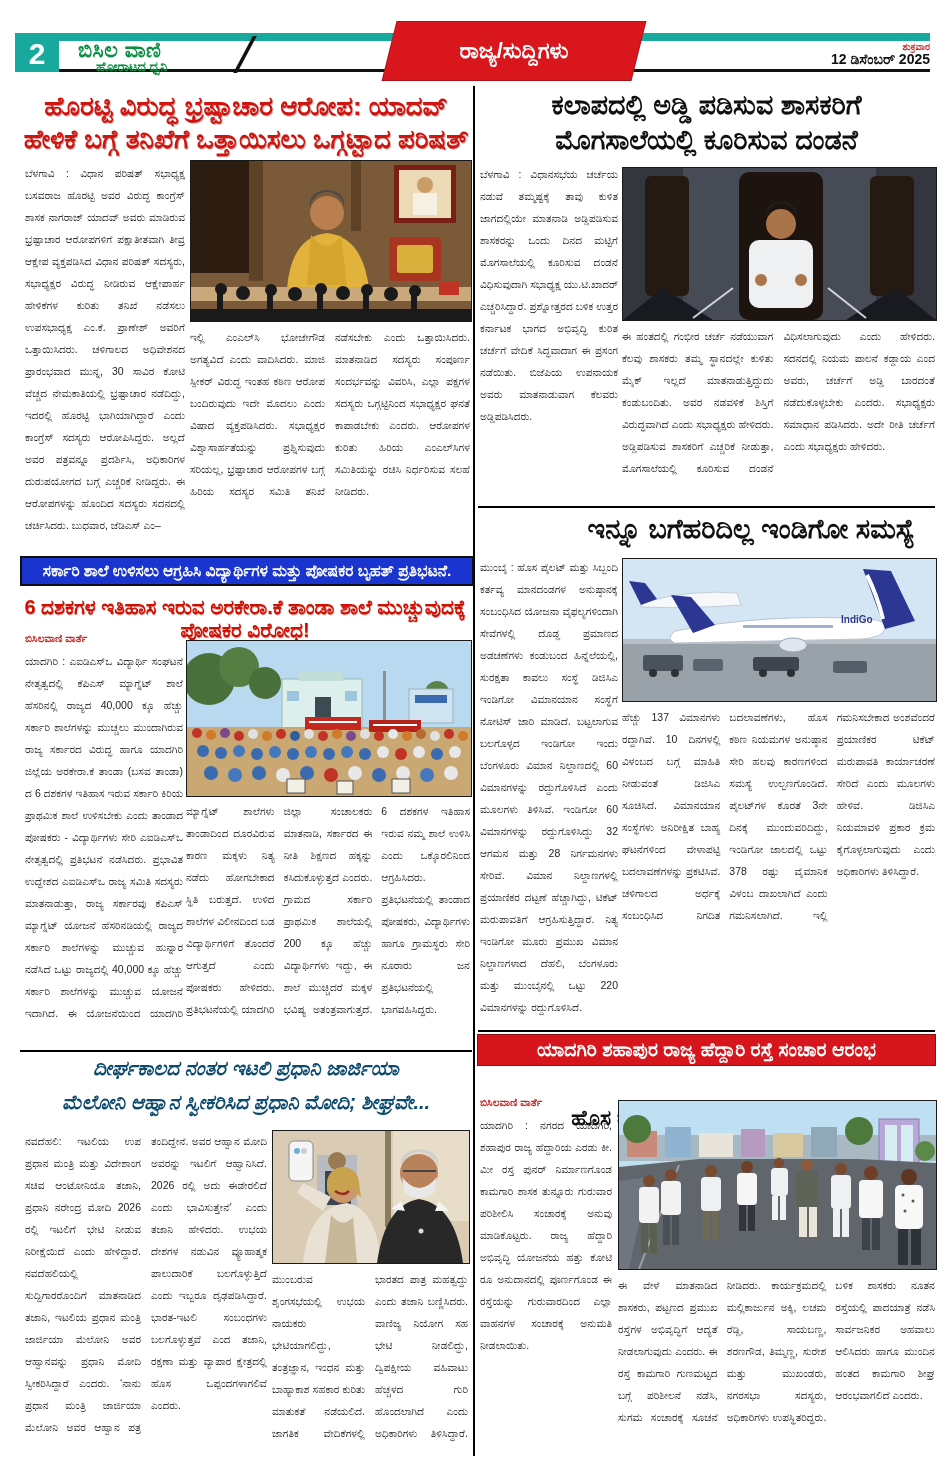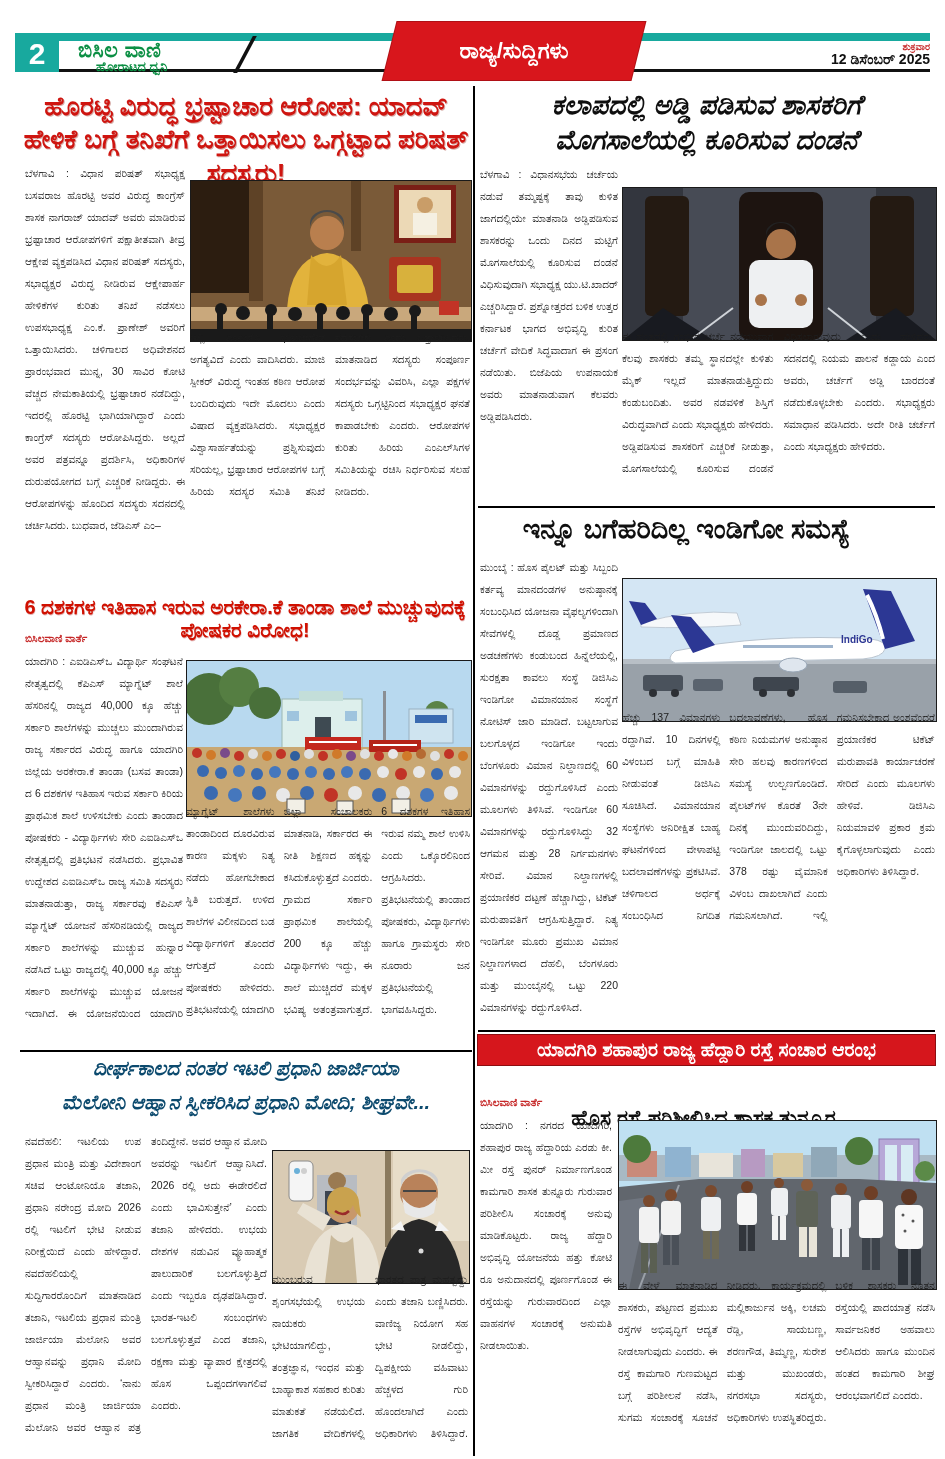--- a/index.html
+++ b/index.html
@@ -25,21 +25,21 @@
   .hl-modi{color:#0c4a6e;font-size:20px;font-style:italic;}
   .banner-blue{background:#1a35cf;border:2px solid #101010;color:#fff;font-weight:bold;font-size:15.5px;text-align:center;padding:4px 2px;}
   .sub-red{color:#d01000;font-weight:bold;font-size:20px;text-align:center;text-shadow:.5px .5px 0 rgba(160,0,0,.3);}
   .banner-red{background:#d6161c;color:#fff;font-weight:bold;font-size:19px;text-align:center;padding:4px 0;box-shadow:0 0 0 1px #8d0d10;}
   .sub-black{color:#0f0f0f;font-weight:bold;font-size:21px;text-align:center;}
   .byline{color:#c62828;font-weight:bold;font-size:10.5px;}
   
   .bodytxt{font-size:10.5px;line-height:22px;text-align:justify;color:#1d1d1d;overflow:hidden;word-break:break-word;}
   .cols2{column-count:2;column-gap:10px;}
   .cols3{column-count:3;column-gap:9px;}
-  .photo{border:1.5px solid #1a1a1a;overflow:hidden;background:#5eead4;margin-top:20px;}
+  .photo{border:1.5px solid #1a1a1a;overflow:hidden;background:#5eead4;}
   .photo svg{display:block;}
   .vrule{background:#000;}
   .hrule{background:#000;}
 </style>
 </head>
 <body>
 
 <div class="page">
 
   <div class="abs teal-band" style="left:15px;top:33px;width:915px;height:8px;"></div>
@@ -93,21 +93,21 @@
         <rect x="126" y="132" width="6" height="26"></rect>
           <rect x="172" y="132" width="6" height="26"></rect>
         <rect x="220" y="132" width="6" height="26"></rect>
           <rect x="0" y="148" width="280" height="12"></rect>
       </g>
       <rect x="248" y="120" width="20" height="14" fill="#c23326"></rect>
     </svg>
   </div>
   <div class="abs bodytxt cols2" style="left:190px;top:326px;width:280px;height:220px;">ಇಲ್ಲಿ ಎಂಎಲ್‌ಸಿ ಭೋಜೇಗೌಡ ಅಗತ್ಯವಿದೆ ಎಂದು ವಾದಿಸಿದರು. ಮಾಜಿ ಸ್ಪೀಕರ್ ವಿರುದ್ಧ ಇಂತಹ ಕಠಿಣ ಆರೋಪ ಬಂದಿರುವುದು ಇದೇ ಮೊದಲು ಎಂದು ವಿಷಾದ ವ್ಯಕ್ತಪಡಿಸಿದರು. ಸಭಾಧ್ಯಕ್ಷರ ವಿಶ್ವಾಸಾರ್ಹತೆಯನ್ನು ಪ್ರಶ್ನಿಸುವುದು ಸರಿಯಲ್ಲ, ಭ್ರಷ್ಟಾಚಾರ ಆರೋಪಗಳ ಬಗ್ಗೆ ಹಿರಿಯ ಸದಸ್ಯರ ಸಮಿತಿ ತನಿಖೆ ನಡೆಸಬೇಕು ಎಂದು ಒತ್ತಾಯಿಸಿದರು. ಮಾತನಾಡಿದ ಸದಸ್ಯರು ಸಂಪೂರ್ಣ ಸಂದರ್ಭವನ್ನು ವಿವರಿಸಿ, ಎಲ್ಲಾ ಪಕ್ಷಗಳ ಸದಸ್ಯರು ಒಗ್ಗಟ್ಟಿನಿಂದ ಸಭಾಧ್ಯಕ್ಷರ ಘನತೆ ಕಾಪಾಡಬೇಕು ಎಂದರು. ಆರೋಪಗಳ ಕುರಿತು ಹಿರಿಯ ಎಂಎಲ್‌ಸಿಗಳ ಸಮಿತಿಯನ್ನು ರಚಿಸಿ ನಿರ್ಧರಿಸುವ ಸಲಹೆ ನೀಡಿದರು.</div>
 
-  <div class="abs hl hl-black" style="left:478px;top:88px;width:457px;font-style:italic;">ಕಲಾಪದಲ್ಲಿ ಅಡ್ಡಿ ಪಡಿಸುವ ಶಾಸಕರಿಗೆ ಮೊಗಸಾಲೆಯಲ್ಲಿ ಕೂರಿಸುವ ದಂಡನೆ</div>
+  <div class="abs hl hl-black" style="left:478px;top:88px;width:457px;">ಕಲಾಪದಲ್ಲಿ ಅಡ್ಡಿ ಪಡಿಸುವ ಶಾಸಕರಿಗೆ ಮೊಗಸಾಲೆಯಲ್ಲಿ ಕೂರಿಸುವ ದಂಡನೆ</div>
   <div class="abs bodytxt" style="left:480px;top:163px;width:138px;height:335px;">ಬೆಳಗಾವಿ : ವಿಧಾನಸಭೆಯ ಚರ್ಚೆಯ ನಡುವೆ ತಮ್ಮಷ್ಟಕ್ಕೆ ತಾವು ಕುಳಿತ ಜಾಗದಲ್ಲಿಯೇ ಮಾತನಾಡಿ ಅಡ್ಡಿಪಡಿಸುವ ಶಾಸಕರನ್ನು ಒಂದು ದಿನದ ಮಟ್ಟಿಗೆ ಮೊಗಸಾಲೆಯಲ್ಲಿ ಕೂರಿಸುವ ದಂಡನೆ ವಿಧಿಸುವುದಾಗಿ ಸಭಾಧ್ಯಕ್ಷ ಯು.ಟಿ.ಖಾದರ್ ಎಚ್ಚರಿಸಿದ್ದಾರೆ. ಪ್ರಶ್ನೋತ್ತರದ ಬಳಿಕ ಉತ್ತರ ಕರ್ನಾಟಕ ಭಾಗದ ಅಭಿವೃದ್ಧಿ ಕುರಿತ ಚರ್ಚೆಗೆ ವೇದಿಕೆ ಸಿದ್ಧವಾದಾಗ ಈ ಪ್ರಸಂಗ ನಡೆಯಿತು. ಬಿಜೆಪಿಯ ಉಪನಾಯಕ ಅವರು ಮಾತನಾಡುವಾಗ ಕೆಲವರು ಅಡ್ಡಿಪಡಿಸಿದರು.</div>
   <div class="abs photo" style="left:622px;top:167px;width:313px;height:152px;">
     <svg width="313" height="152" viewBox="0 0 313 152" xmlns="http://www.w3.org/2000/svg">
       <rect width="313" height="152" fill="#474b55"></rect>
       <rect x="0" y="0" width="60" height="152" fill="#33363e"></rect>
       <rect x="253" y="0" width="60" height="152" fill="#33363e"></rect>
       <rect x="22" y="8" width="44" height="120" rx="6" fill="#241a12"></rect>
       <rect x="247" y="8" width="44" height="120" rx="6" fill="#241a12"></rect>
       <rect x="116" y="4" width="84" height="148" rx="10" fill="#1d1410"></rect>
       <circle cx="158" cy="56" r="15" fill="#a9744a"></circle>
@@ -116,21 +116,21 @@
       <circle cx="138" cy="112" r="6" fill="#a9744a"></circle>
       <circle cx="178" cy="112" r="6" fill="#a9744a"></circle>
       <polygon points="0,152 90,152 40,120" fill="#181a20"></polygon>
       <polygon points="313,152 223,152 273,120" fill="#181a20"></polygon>
       <line x1="70" y1="150" x2="110" y2="120" stroke="#cfd3d8" stroke-width="2"></line>
       <line x1="243" y1="150" x2="205" y2="120" stroke="#cfd3d8" stroke-width="2"></line>
     </svg>
   </div>
   <div class="abs bodytxt cols2" style="left:622px;top:325px;width:313px;height:178px;">ಈ ಹಂತದಲ್ಲಿ ಗಂಭೀರ ಚರ್ಚೆ ನಡೆಯುವಾಗ ಕೆಲವು ಶಾಸಕರು ತಮ್ಮ ಸ್ಥಾನದಲ್ಲೇ ಕುಳಿತು ಮೈಕ್ ಇಲ್ಲದೆ ಮಾತನಾಡುತ್ತಿದ್ದುದು ಕಂಡುಬಂದಿತು. ಅವರ ನಡವಳಿಕೆ ಶಿಸ್ತಿಗೆ ವಿರುದ್ಧವಾಗಿದೆ ಎಂದು ಸಭಾಧ್ಯಕ್ಷರು ಹೇಳಿದರು. ಅಡ್ಡಿಪಡಿಸುವ ಶಾಸಕರಿಗೆ ಎಚ್ಚರಿಕೆ ನೀಡುತ್ತಾ, ಮೊಗಸಾಲೆಯಲ್ಲಿ ಕೂರಿಸುವ ದಂಡನೆ ವಿಧಿಸಲಾಗುವುದು ಎಂದು ಹೇಳಿದರು. ಸದನದಲ್ಲಿ ನಿಯಮ ಪಾಲನೆ ಕಡ್ಡಾಯ ಎಂದ ಅವರು, ಚರ್ಚೆಗೆ ಅಡ್ಡಿ ಬಾರದಂತೆ ನಡೆದುಕೊಳ್ಳಬೇಕು ಎಂದರು. ಸಭಾಧ್ಯಕ್ಷರು ಸಮಾಧಾನ ಪಡಿಸಿದರು. ಅದೇ ರೀತಿ ಚರ್ಚೆಗೆ ಎಂದು ಸಭಾಧ್ಯಕ್ಷರು ಹೇಳಿದರು.</div>
 
-  <div class="abs hl hl-ind" style="left:458px;top:512px;width:457px;">ಇನ್ನೂ ಬಗೆಹರಿದಿಲ್ಲ ಇಂಡಿಗೋ ಸಮಸ್ಯೆ</div>
+  <div class="abs hl hl-ind" style="left:458px;top:512px;width:457px;text-align:right;">ಇನ್ನೂ ಬಗೆಹರಿದಿಲ್ಲ ಇಂಡಿಗೋ ಸಮಸ್ಯೆ</div>
   <div class="abs bodytxt" style="left:480px;top:556px;width:138px;height:472px;">ಮುಂಬೈ : ಹೊಸ ಪೈಲಟ್ ಮತ್ತು ಸಿಬ್ಬಂದಿ ಕರ್ತವ್ಯ ಮಾನದಂಡಗಳ ಅನುಷ್ಠಾನಕ್ಕೆ ಸಂಬಂಧಿಸಿದ ಯೋಜನಾ ವೈಫಲ್ಯಗಳಿಂದಾಗಿ ಸೇವೆಗಳಲ್ಲಿ ದೊಡ್ಡ ಪ್ರಮಾಣದ ಅಡಚಣೆಗಳು ಕಂಡುಬಂದ ಹಿನ್ನೆಲೆಯಲ್ಲಿ, ಸುರಕ್ಷತಾ ಕಾವಲು ಸಂಸ್ಥೆ ಡಿಜಿಸಿಎ ಇಂಡಿಗೋ ವಿಮಾನಯಾನ ಸಂಸ್ಥೆಗೆ ನೋಟಿಸ್ ಜಾರಿ ಮಾಡಿದೆ. ಬಟ್ಟಲಾಗುವ ಬಲಗೊಳ್ಳದ ಇಂಡಿಗೋ ಇಂದು ಬೆಂಗಳೂರು ವಿಮಾನ ನಿಲ್ದಾಣದಲ್ಲಿ 60 ವಿಮಾನಗಳನ್ನು ರದ್ದುಗೊಳಿಸಿದೆ ಎಂದು ಮೂಲಗಳು ತಿಳಿಸಿವೆ. ಇಂಡಿಗೋ 60 ವಿಮಾನಗಳನ್ನು ರದ್ದುಗೊಳಿಸಿದ್ದು 32 ಆಗಮನ ಮತ್ತು 28 ನಿರ್ಗಮನಗಳು ಸೇರಿವೆ. ವಿಮಾನ ನಿಲ್ದಾಣಗಳಲ್ಲಿ ಪ್ರಯಾಣಿಕರ ದಟ್ಟಣೆ ಹೆಚ್ಚಾಗಿದ್ದು, ಟಿಕೆಟ್ ಮರುಪಾವತಿಗೆ ಆಗ್ರಹಿಸುತ್ತಿದ್ದಾರೆ. ನಿತ್ಯ ಇಂಡಿಗೋ ಮೂರು ಪ್ರಮುಖ ವಿಮಾನ ನಿಲ್ದಾಣಗಳಾದ ದೆಹಲಿ, ಬೆಂಗಳೂರು ಮತ್ತು ಮುಂಬೈನಲ್ಲಿ ಒಟ್ಟು 220 ವಿಮಾನಗಳನ್ನು ರದ್ದುಗೊಳಿಸಿದೆ.</div>
   <div class="abs photo" style="left:622px;top:558px;width:313px;height:142px;">
     <svg width="313" height="142" viewBox="0 0 313 142" xmlns="http://www.w3.org/2000/svg">
       <rect width="313" height="142" fill="#d4e6f4"></rect>
       <rect x="0" y="84" width="313" height="58" fill="#99a1a9"></rect>
       <rect x="0" y="80" width="313" height="5" fill="#b8bfc6"></rect>
       <g>
         <path d="M18,44 q50,-14 96,-10 l4,12 q-52,4 -100,2 z" fill="#f6f8fa" stroke="#c2ccd6"></path>
         <polygon points="18,46 6,22 22,24 34,40" fill="#2c3794"></polygon>
       </g>
@@ -148,20 +148,21 @@
       <rect x="130" y="98" width="46" height="14" rx="3" fill="#3e454e"></rect>
       <rect x="210" y="102" width="34" height="12" rx="3" fill="#555e68"></rect>
       <circle cx="30" cy="114" r="4" fill="#2c2f34"></circle>
         <circle cx="52" cy="114" r="4" fill="#2c2f34"></circle>
       <circle cx="140" cy="114" r="4" fill="#2c2f34"></circle>
         <circle cx="168" cy="114" r="4" fill="#2c2f34"></circle>
     </svg>
   </div>
   <div class="abs bodytxt cols3" style="left:622px;top:706px;width:313px;height:322px;">ಹೆಚ್ಚು 137 ವಿಮಾನಗಳು ರದ್ದಾಗಿವೆ. 10 ದಿನಗಳಲ್ಲಿ ವಿಳಂಬದ ಬಗ್ಗೆ ಮಾಹಿತಿ ನೀಡುವಂತೆ ಡಿಜಿಸಿಎ ಸೂಚಿಸಿದೆ. ವಿಮಾನಯಾನ ಸಂಸ್ಥೆಗಳು ಅನಿರೀಕ್ಷಿತ ಬಾಹ್ಯ ಘಟನೆಗಳಿಂದ ವೇಳಾಪಟ್ಟಿ ಬದಲಾವಣೆಗಳನ್ನು ಪ್ರಕಟಿಸಿವೆ. ಚಳಿಗಾಲದ ಅರ್ಧಕ್ಕೆ ಸಂಬಂಧಿಸಿದ ನಿಗದಿತ ಬದಲಾವಣೆಗಳು, ಹೊಸ ಕಠಿಣ ನಿಯಮಗಳ ಅನುಷ್ಠಾನ ಸೇರಿ ಹಲವು ಕಾರಣಗಳಿಂದ ಸಮಸ್ಯೆ ಉಲ್ಬಣಗೊಂಡಿದೆ. ಪೈಲಟ್‌ಗಳ ಕೊರತೆ 3ನೇ ದಿನಕ್ಕೆ ಮುಂದುವರಿದಿದ್ದು, ಇಂಡಿಗೋ ಜಾಲದಲ್ಲಿ ಒಟ್ಟು 378 ರಷ್ಟು ವೈಮಾನಿಕ ವಿಳಂಬ ದಾಖಲಾಗಿದೆ ಎಂದು ಗಮನಿಸಲಾಗಿದೆ. ಇಲ್ಲಿ ಗಮನಿಸಬೇಕಾದ ಅಂಶವೆಂದರೆ ಪ್ರಯಾಣಿಕರ ಟಿಕೆಟ್ ಮರುಪಾವತಿ ಕಾರ್ಯಾಚರಣೆ ಸೇರಿದೆ ಎಂದು ಮೂಲಗಳು ಹೇಳಿವೆ. ಡಿಜಿಸಿಎ ನಿಯಮಾವಳಿ ಪ್ರಕಾರ ಕ್ರಮ ಕೈಗೊಳ್ಳಲಾಗುವುದು ಎಂದು ಅಧಿಕಾರಿಗಳು ತಿಳಿಸಿದ್ದಾರೆ.</div>
 
+  <div class="abs banner-blue" style="left:20px;top:556px;width:446px;">ಸರ್ಕಾರಿ ಶಾಲೆ ಉಳಿಸಲು ಆಗ್ರಹಿಸಿ ವಿದ್ಯಾರ್ಥಿಗಳ ಮತ್ತು ಪೋಷಕರ ಬೃಹತ್ ಪ್ರತಿಭಟನೆ.</div>
   <div class="abs sub-red" style="left:20px;top:596px;width:450px;">6 ದಶಕಗಳ ಇತಿಹಾಸ ಇರುವ ಅರಕೇರಾ.ಕೆ ತಾಂಡಾ ಶಾಲೆ ಮುಚ್ಚುವುದಕ್ಕೆ ಪೋಷಕರ ವಿರೋಧ!</div>
   <div class="abs byline" style="left:25px;top:632px;width:140px;">ಬಿಸಿಲವಾಣಿ ವಾರ್ತೆ</div>
   <div class="abs bodytxt" style="left:25px;top:650px;width:158px;height:378px;">ಯಾದಗಿರಿ : ಎಐಡಿಎಸ್‌ಒ ವಿದ್ಯಾರ್ಥಿ ಸಂಘಟನೆ ನೇತೃತ್ವದಲ್ಲಿ ಕೆಪಿಎಸ್ ಮ್ಯಾಗ್ನೆಟ್ ಶಾಲೆ ಹೆಸರಿನಲ್ಲಿ ರಾಜ್ಯದ 40,000 ಕ್ಕೂ ಹೆಚ್ಚು ಸರ್ಕಾರಿ ಶಾಲೆಗಳನ್ನು ಮುಚ್ಚಲು ಮುಂದಾಗಿರುವ ರಾಜ್ಯ ಸರ್ಕಾರದ ವಿರುದ್ಧ ಹಾಗೂ ಯಾದಗಿರಿ ಜಿಲ್ಲೆಯ ಅರಕೇರಾ.ಕೆ ತಾಂಡಾ (ಬಸವ ತಾಂಡಾ) ದ 6 ದಶಕಗಳ ಇತಿಹಾಸ ಇರುವ ಸರ್ಕಾರಿ ಕಿರಿಯ ಪ್ರಾಥಮಿಕ ಶಾಲೆ ಉಳಿಸಬೇಕು ಎಂದು ತಾಂಡಾದ ಪೋಷಕರು - ವಿದ್ಯಾರ್ಥಿಗಳು ಸೇರಿ ಎಐಡಿಎಸ್‌ಒ ನೇತೃತ್ವದಲ್ಲಿ ಪ್ರತಿಭಟನೆ ನಡೆಸಿದರು. ಪ್ರಭಾವಿತ ಉದ್ದೇಶದ ಎಐಡಿಎಸ್‌ಒ ರಾಜ್ಯ ಸಮಿತಿ ಸದಸ್ಯರು ಮಾತನಾಡುತ್ತಾ, ರಾಜ್ಯ ಸರ್ಕಾರವು ಕೆಪಿಎಸ್ ಮ್ಯಾಗ್ನೆಟ್ ಯೋಜನೆ ಹೆಸರಿನಡಿಯಲ್ಲಿ ರಾಜ್ಯದ ಸರ್ಕಾರಿ ಶಾಲೆಗಳನ್ನು ಮುಚ್ಚುವ ಹುನ್ನಾರ ನಡೆಸಿದೆ ಒಟ್ಟು ರಾಜ್ಯದಲ್ಲಿ 40,000 ಕ್ಕೂ ಹೆಚ್ಚು ಸರ್ಕಾರಿ ಶಾಲೆಗಳನ್ನು ಮುಚ್ಚುವ ಯೋಜನೆ ಇದಾಗಿದೆ. ಈ ಯೋಜನೆಯಿಂದ ಯಾದಗಿರಿ ತಾಲೂಕಿನ ಅರಕೇರಾ. ಕೆ ಗ್ರಾಮದ ಸರ್ಕಾರಿ ಪ್ರಾಥಮಿಕ ಶಾಲೆಯನ್ನು ಮ್ಯಾಗ್ನೆಟ್ ಶಾಲೆಯಲ್ಲಿ ಗುರುತಿಸಿದ್ದು, ಈ ಶಾಲೆಗೆ ಇದರ ಸುತ್ತಮುತ್ತಲಿನ ಬಹುವ ಹಳ್ಳಿಗಳ ಶಾಲೆಗಳನ್ನು ವಿಲೀನಗೊಳಿಸಲಾಗುತ್ತದೆ. ಈ ಕೆಪಿಎಸ್</div>
   <div class="abs photo" style="left:186px;top:640px;width:284px;height:155px;">
     <svg width="284" height="155" viewBox="0 0 284 155" xmlns="http://www.w3.org/2000/svg">
       <rect width="284" height="155" fill="#b8d9ef"></rect>
       <circle cx="22" cy="38" r="26" fill="#49703a"></circle>
         <circle cx="52" cy="26" r="20" fill="#557e42"></circle>
       <circle cx="78" cy="42" r="16" fill="#49703a"></circle>
         <circle cx="250" cy="52" r="12" fill="#5b8348"></circle>

